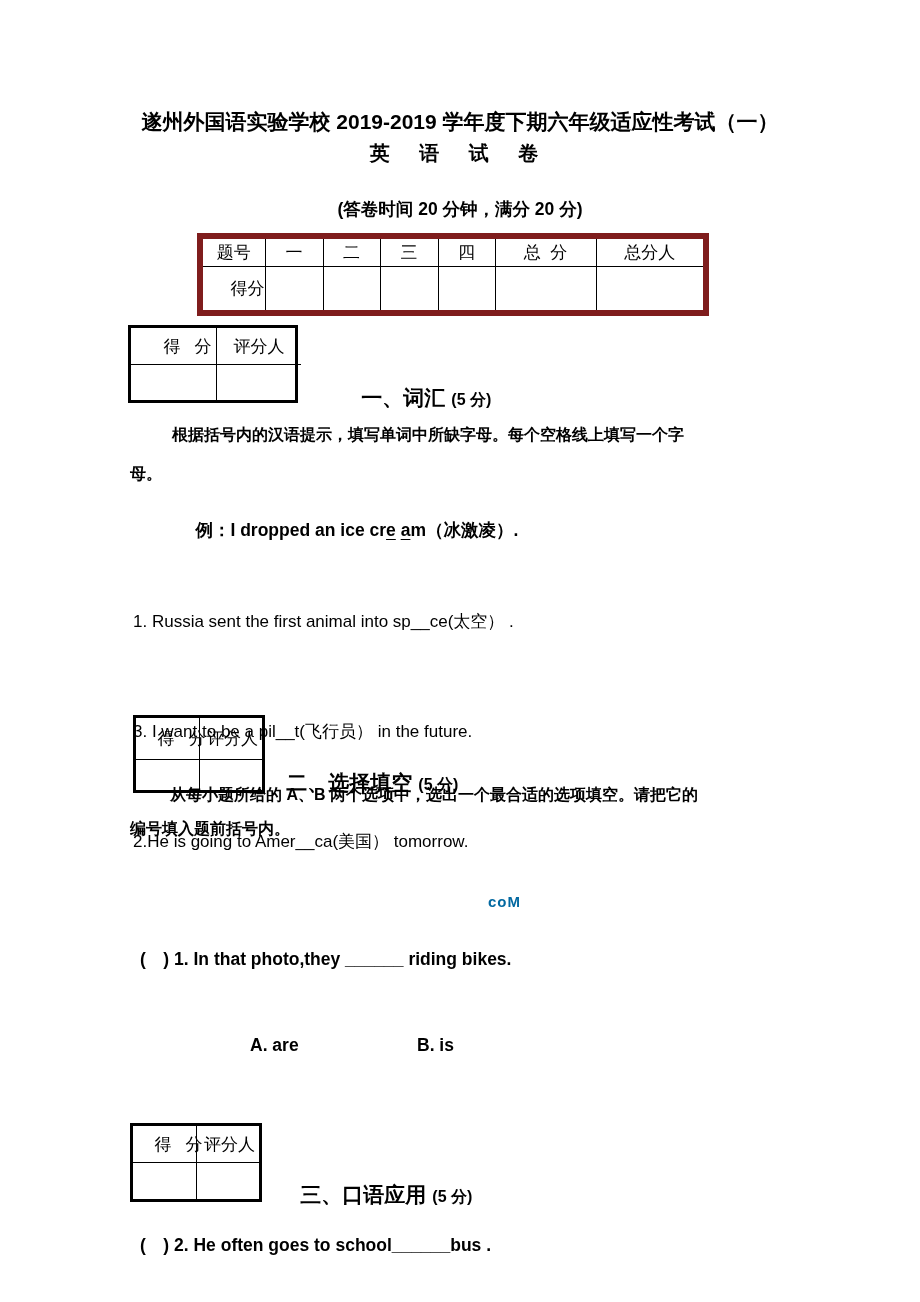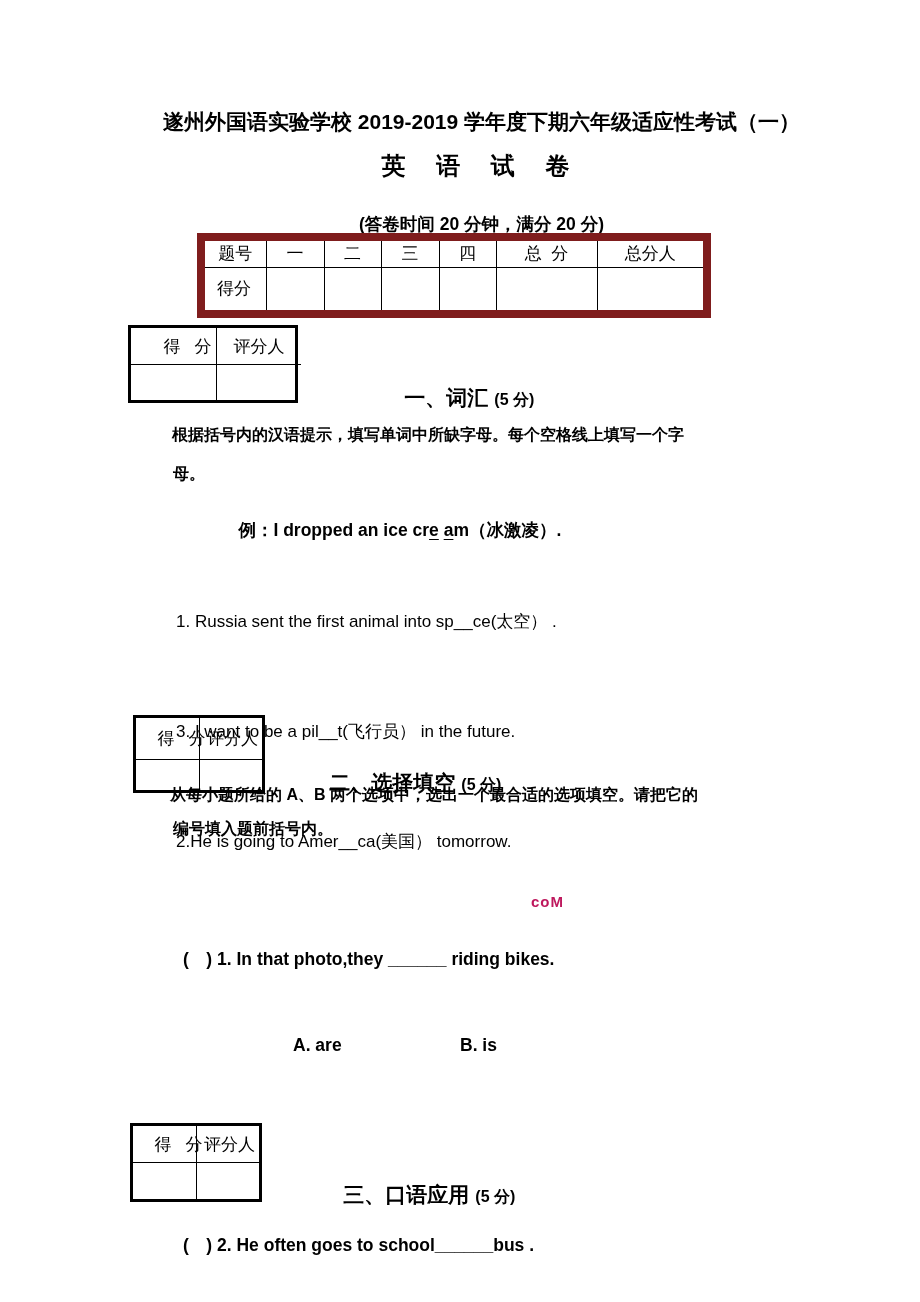--- a/index.html
+++ b/index.html
@@ -5,45 +5,45 @@
   * { margin:0; padding:0; box-sizing:border-box; }
   html,body { background:#ffffff; }
   .page {
     position:relative;
     width:920px; height:1302px;
     background:#ffffff;
     font-family:"Liberation Sans", sans-serif;
     color:#000;
     overflow:hidden;
   }
-  .abs { position:absolute;padding-left:43px; }
+  .abs { position:absolute; }
   .centered { left:0; right:0; text-align:center; }
 
   
   .school-line { top:108px; font-size:21px; font-weight:bold; white-space:pre; }
-  .exam-title  { top:150px; font-size:24px; font-weight:bold; letter-spacing:12px; white-space:pre; }
-  .exam-info   { top:212px; font-size:17.5px; font-weight:bold; white-space:pre;text-align:center; }
+  .exam-title  { top:140px; font-size:20px; font-weight:bold; letter-spacing:12px; white-space:pre; }
+  .exam-info   { top:197px; font-size:17.5px; font-weight:bold; white-space:pre;text-align:center; }
 
   
   table.score-table {
     position:absolute; left:197px; top:233px;
     border-collapse:collapse;
     font-size:17px;
   }
   table.score-table td {
     border:1.5px solid #000;
     text-align:center; vertical-align:middle;
     white-space:pre;
   }
-  table.score-table { border:8px solid #7f1d1d; }
+  table.score-table { border:6px solid #7f1d1d; }
   table.score-table tr.hdr td { height:30px; }
   table.score-table tr.body td { height:47px; }
   .ct0{width:65px}.ct1{width:58px}.ct2{width:57px}.ct3{width:58px}
   .ct4{width:57px}.ct5{width:101px}.ct6{width:110px}
-  table.score-table tr.body td:first-child { text-align:left; padding-left:12px; }
+  table.score-table tr.body td:first-child { text-align:right; padding-left:12px; }
 
   
   .score-box {
     position:absolute;
     border:3px solid #000;
     display:grid;
     background:transparent;
     font-size:17px;
   }
   .score-box .cell {
@@ -76,21 +76,21 @@
 
   
   .vocab-items { left:133px; top:531px; font-size:17px; font-weight:normal; line-height:36.6px; white-space:pre; }
 
   
   .mc-block { left:140px; top:831px; font-size:17.5px; font-weight:bold; line-height:28.6px; white-space:pre; }
   .mc-block .opts { padding-left:110px; }
   .mc-block .optA { display:inline-block; }
   .wA1 { width:167px; }
 
-  .watermark { left:488px; top:893px; font-size:15px; font-weight:bold; color:#be185d; letter-spacing:1px; }
+  .watermark { left:488px; top:893px; font-size:15px; font-weight:bold; color:#0369a1; letter-spacing:1px; }
 </style>
 </head>
 <body>
 
 <div class="page">
 
   <div class="abs centered school-line">遂州外国语实验学校 2019-2019 学年度下期六年级适应性考试（一）</div>
   <div class="abs centered exam-title">英 语 试 卷</div>
   <div class="abs centered exam-info">(答卷时间 20 分钟，满分 20 分)</div>
 

